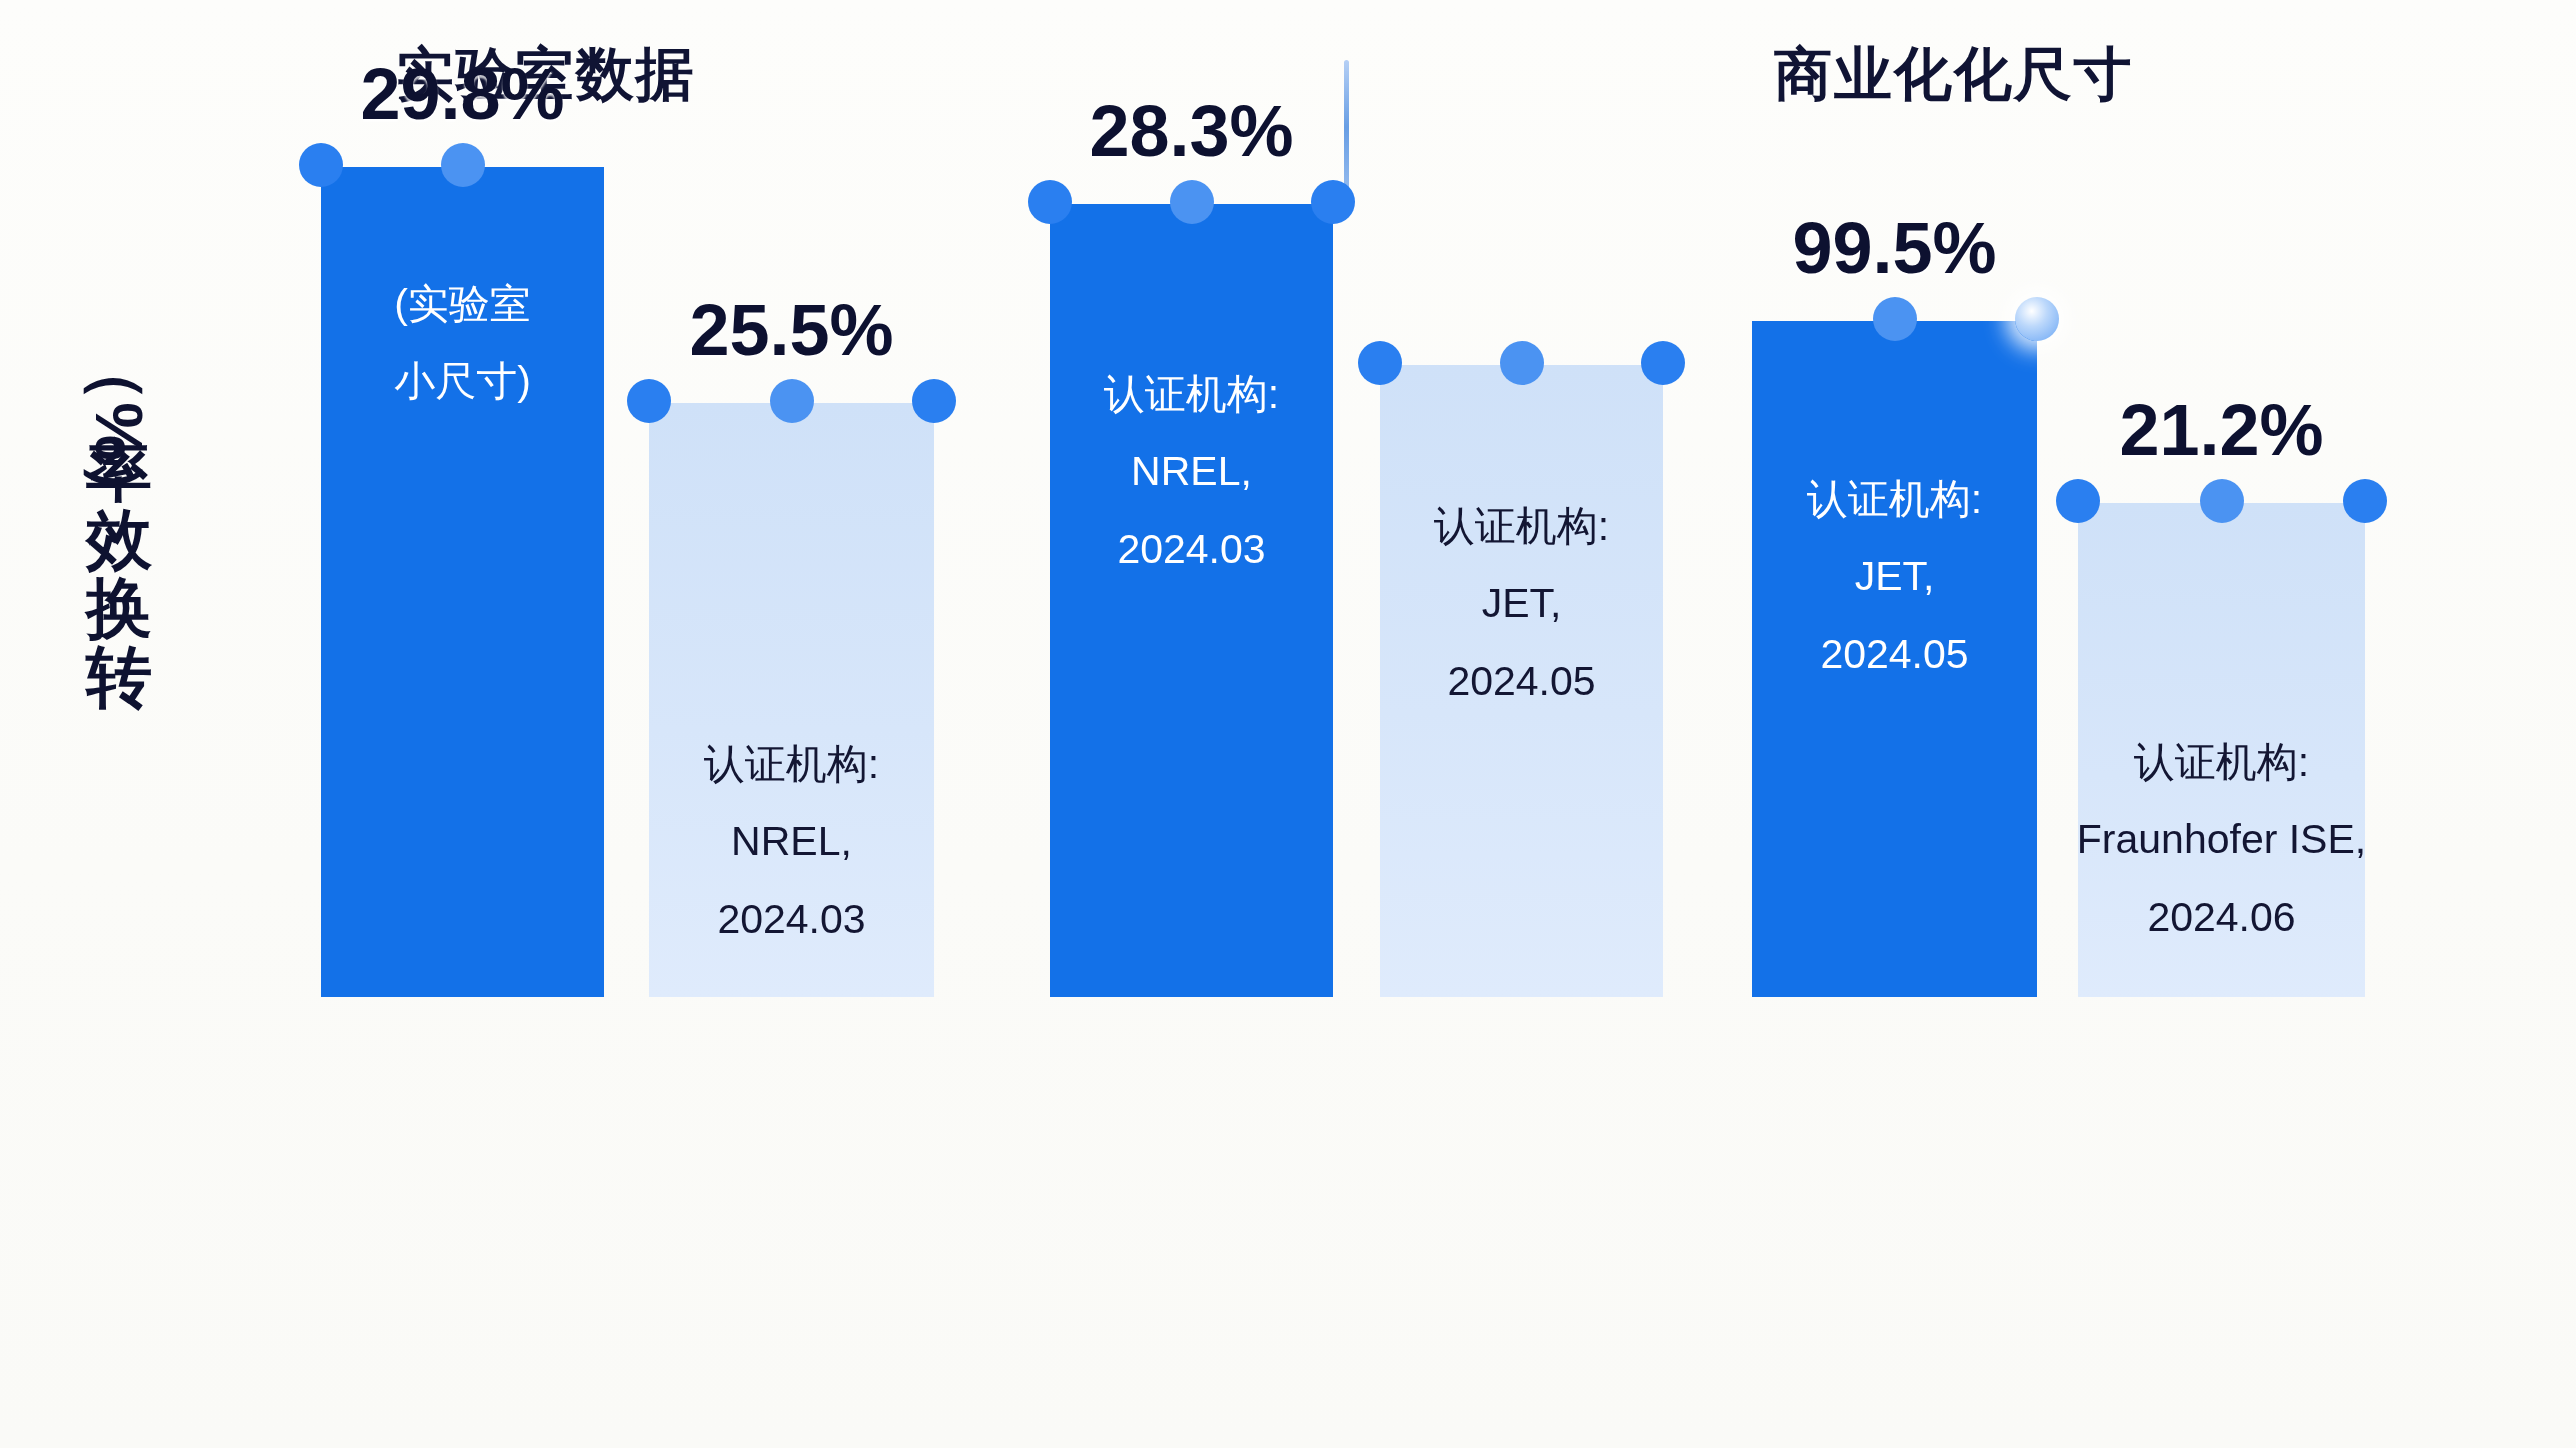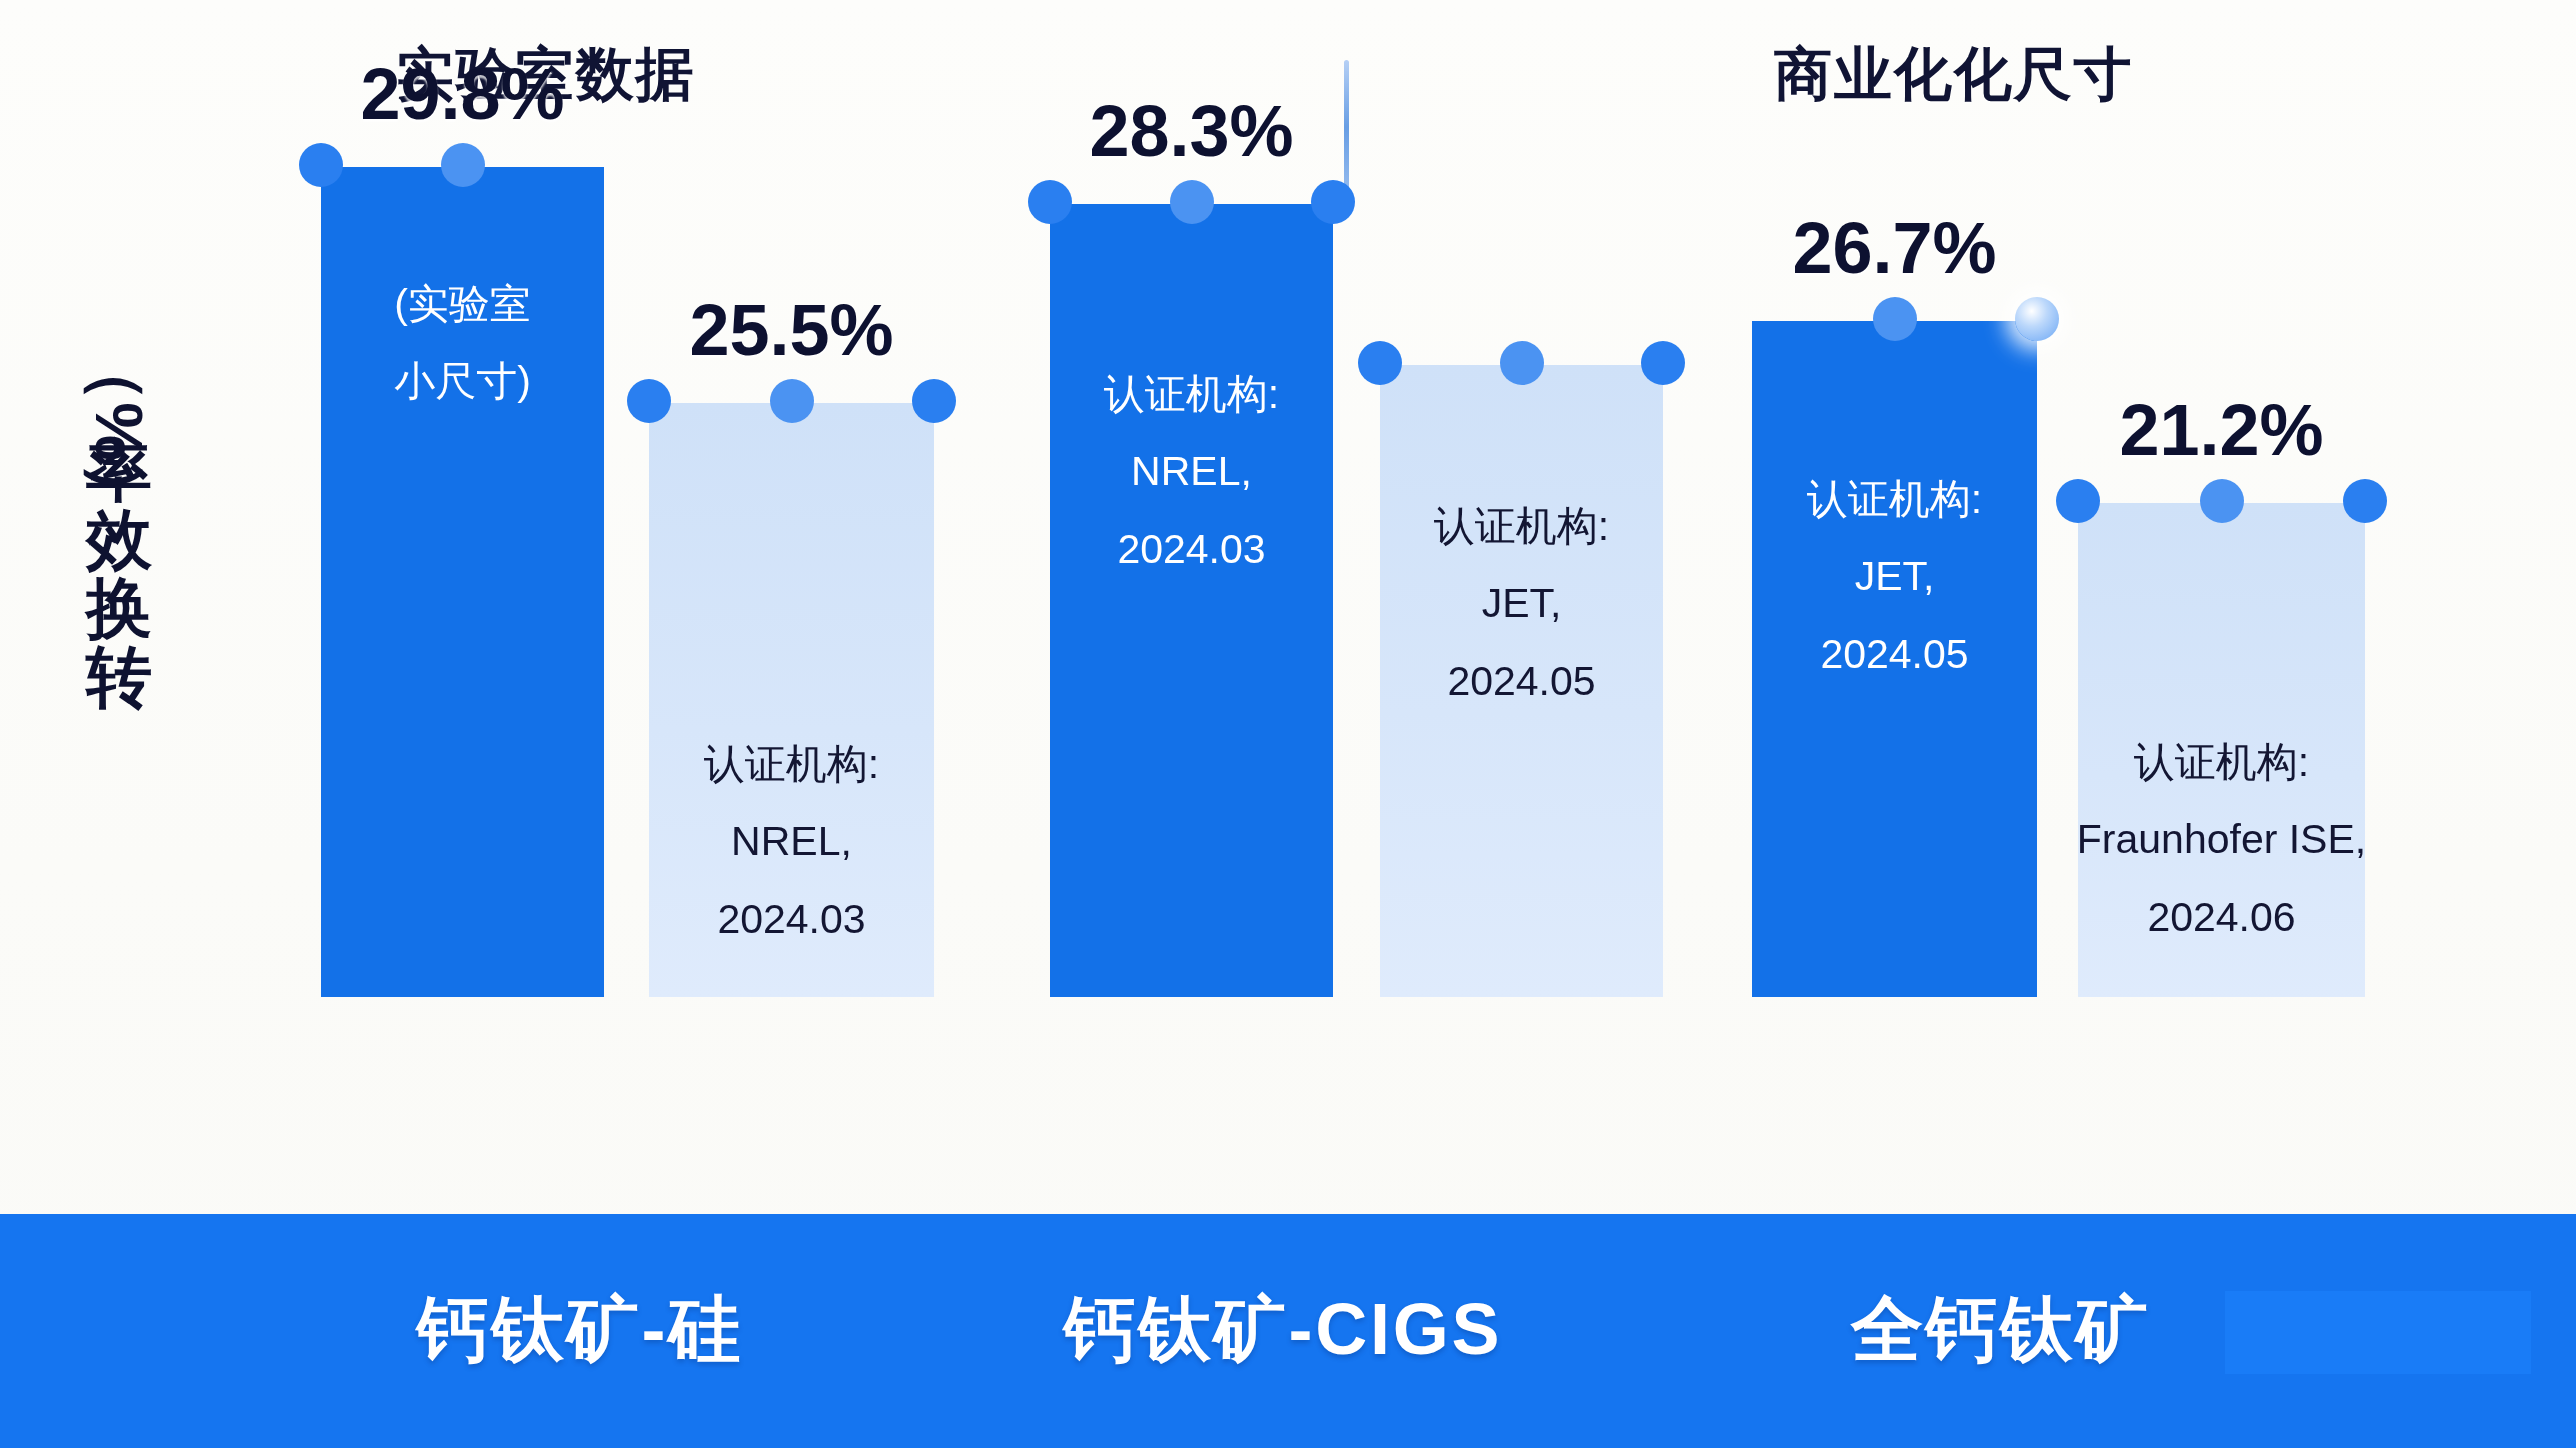--- a/index.html
+++ b/index.html
@@ -120,21 +120,21 @@
       <div class="dot c"></div>
       <div class="dot r"></div>
       <div class="note" style="top:111px;">
         <span>认证机构:</span>
         <span>JET,</span>
         <span>2024.05</span>
       </div>
     </div>
 
     <div class="bar dark" style="left:1752px;width:285px;height:676px;">
-      <div class="val">26.7%</div>
+      <div class="val">99.5%</div>
       <div class="dot c"></div>
       <div class="dot r glow"></div>
       <div class="note" style="top:128px;">
         <span>认证机构:</span>
         <span>JET,</span>
         <span>2024.05</span>
       </div>
     </div>
 
     <div class="bar light" style="left:2078px;width:287px;height:494px;">
@@ -144,21 +144,15 @@
       <div class="dot r"></div>
       <div class="note" style="top:209px;">
         <span>认证机构:</span>
         <span>Fraunhofer ISE,</span>
         <span>2024.06</span>
       </div>
     </div>
 
   </div>
 
-  <div id="band">
-    <div class="glowblock"></div>
-    <div class="cat" style="left:417px;">钙钛矿-硅</div>
-    <div class="cat" style="left:1064px;">钙钛矿-CIGS</div>
-    <div class="cat" style="left:1851px;">全钙钛矿</div>
-  </div>
 
 </div>
 
 
 </body></html>

